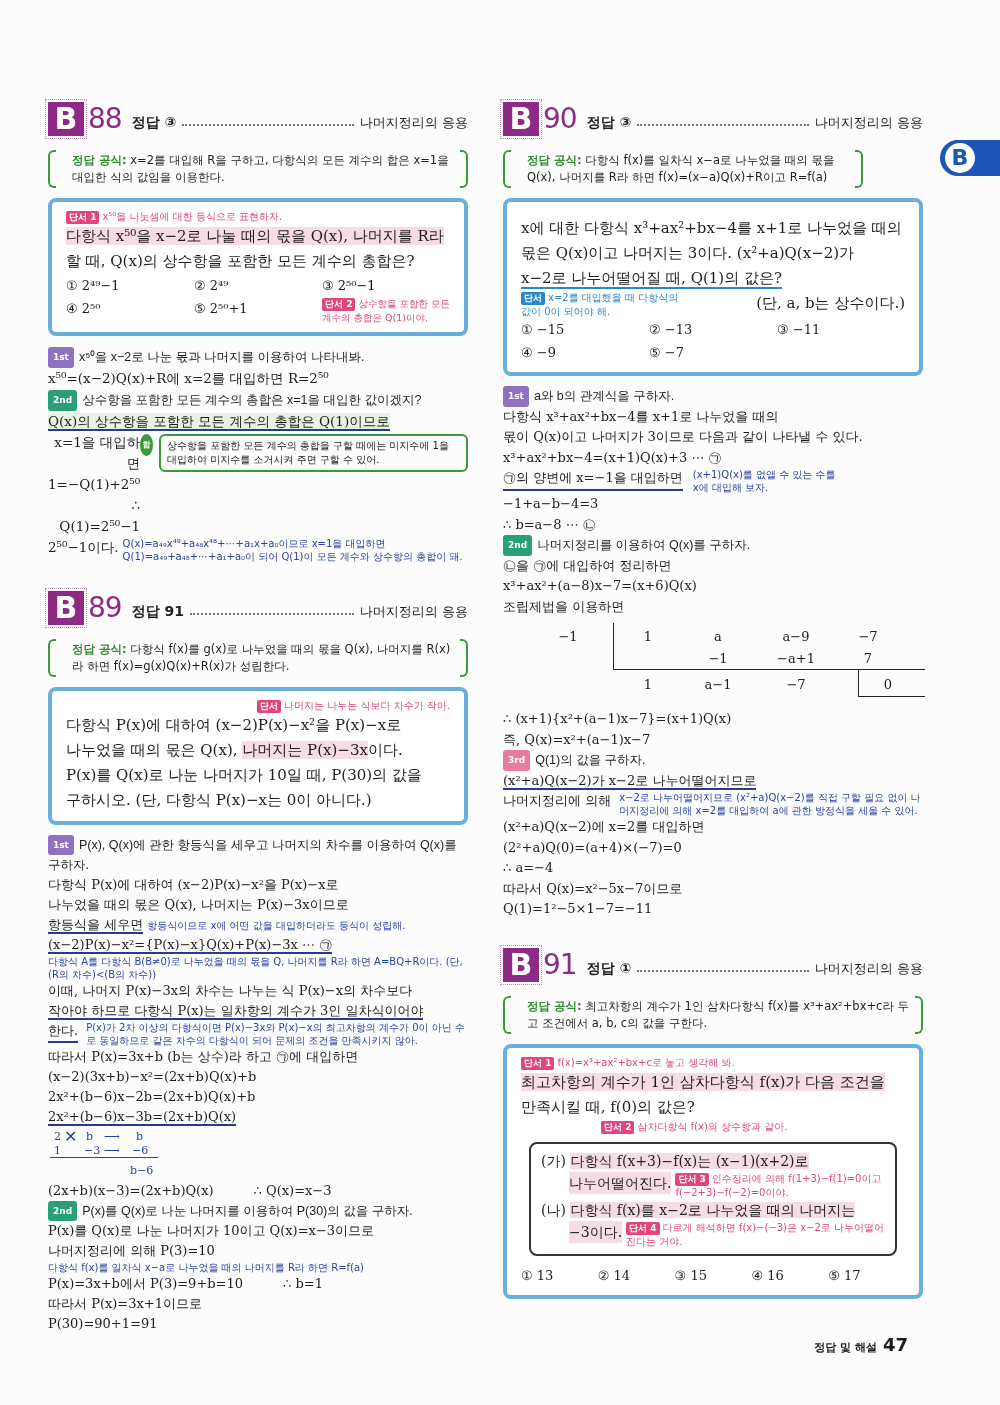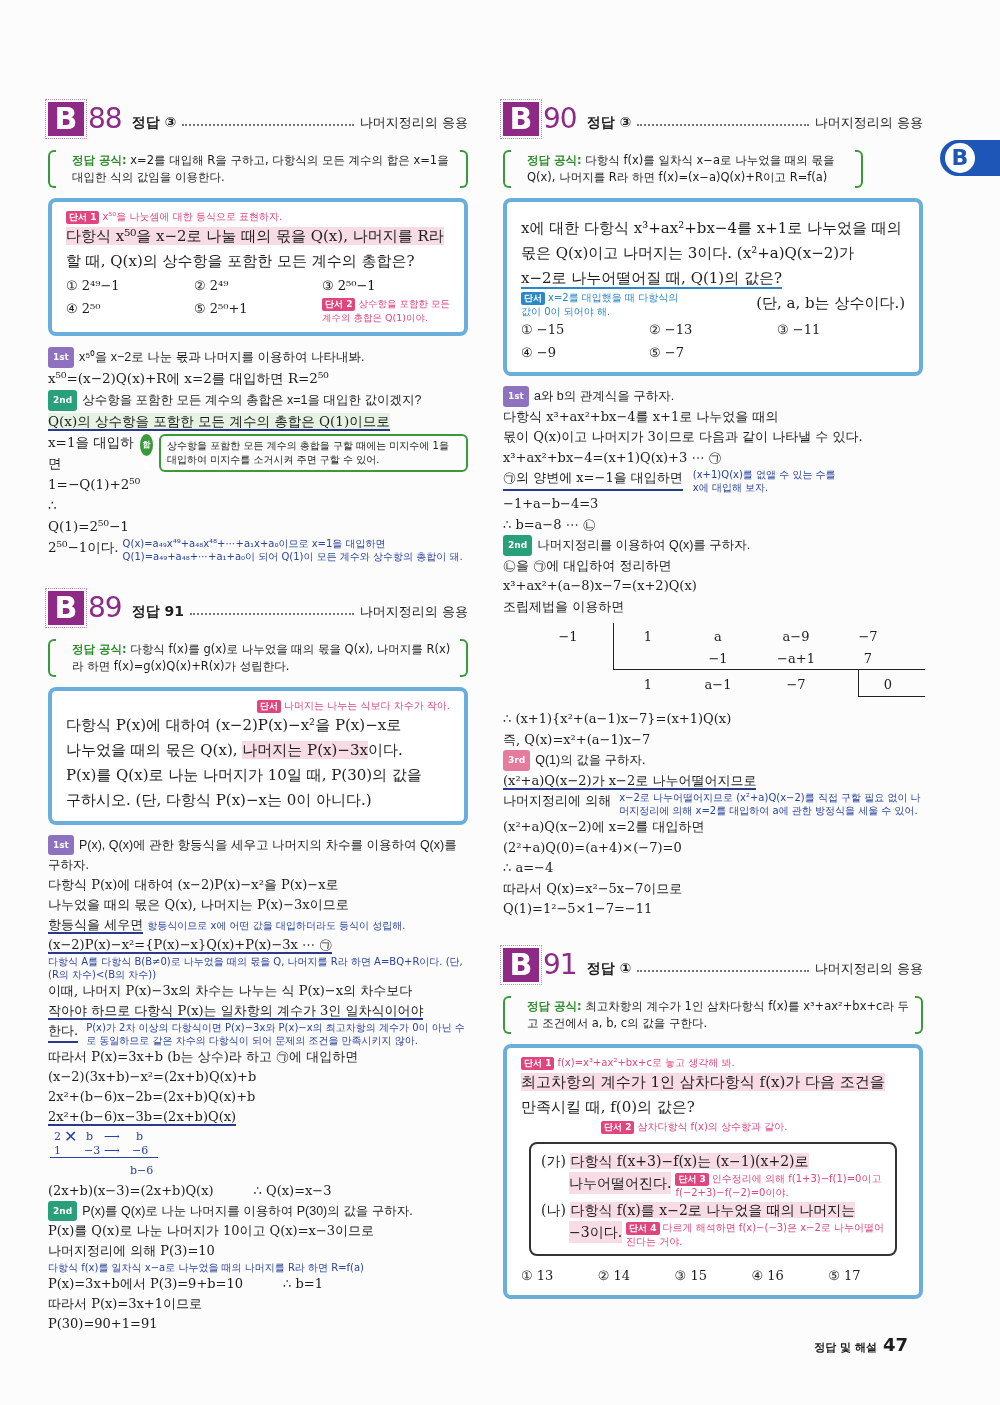--- a/index.html
+++ b/index.html
@@ -95,21 +95,21 @@
         <div class="choice">⑤ 2⁵⁰+1</div>
         <div class="hint" style="font-size:9.5px;"><span class="tag">단서 2</span><span>상수항을 포함한 모든 계수의 총합은 Q(1)이야.</span></div>
       </div>
     </div>
     <div class="sol">
       <div><span class="step s1">1st</span><span class="steptxt">x⁵⁰을 x−2로 나눈 몫과 나머지를 이용하여 나타내봐.</span></div>
       <div>x⁵⁰=(x−2)Q(x)+R에 x=2를 대입하면 R=2⁵⁰</div>
       <div><span class="step s2">2nd</span><span class="steptxt">상수항을 포함한 모든 계수의 총합은 x=1을 대입한 값이겠지?</span></div>
       <div><span class="ul hl">Q(x)의 상수항을 포함한 모든 계수의 총합은 Q(1)이므로</span></div>
       <div style="display:flex;">
-        <div style="width:120px;">
+        <div style="width:120px;text-align:right;">
           <div>x=1을 대입하면</div>
           <div>1=−Q(1)+2⁵⁰</div>
           <div>∴ Q(1)=2⁵⁰−1</div>
         </div>
         <div class="tip">
           <div class="tipicon">함정</div>
           <div class="tipbox">상수항을 포함한 모든 계수의 총합을 구할 때에는 미지수에 1을 대입하여 미지수를 소거시켜 주면 구할 수 있어.</div>
         </div>
       </div>
       <div style="display:flex;align-items:flex-start;">
@@ -216,21 +216,21 @@
       <div>몫이 Q(x)이고 나머지가 3이므로 다음과 같이 나타낼 수 있다.</div>
       <div>x³+ax²+bx−4=(x+1)Q(x)+3 ⋯ ㉠</div>
       <div style="display:flex;align-items:flex-start;">
           <span class="ul" style="white-space:nowrap;">㉠의 양변에 x=−1을 대입하면</span>
           <span class="note" style="margin-left:10px;width:150px;">(x+1)Q(x)를 없앨 수 있는 수를 x에 대입해 보자.</span>
         </div>
       <div>−1+a−b−4=3</div>
       <div>∴ b=a−8 ⋯ ㉡</div>
       <div><span class="step s2">2nd</span><span class="steptxt">나머지정리를 이용하여 Q(x)를 구하자.</span></div>
       <div>㉡을 ㉠에 대입하여 정리하면</div>
-      <div>x³+ax²+(a−8)x−7=(x+2)Q(x)</div>
+      <div>x³+ax²+(a−8)x−7=(x+6)Q(x)</div>
       <div>조립제법을 이용하면</div>
       <div class="synth">
         <div class="c" style="left:0;top:4px;">−1</div>
         <div class="vline"></div>
         <div class="hline"></div>
         <div class="box"></div>
         <div class="c" style="left:80px;top:4px;">1</div>
         <div class="c" style="left:150px;top:4px;">a</div>
         <div class="c" style="left:228px;top:4px;">a−9</div>
         <div class="c" style="left:300px;top:4px;">−7</div>

